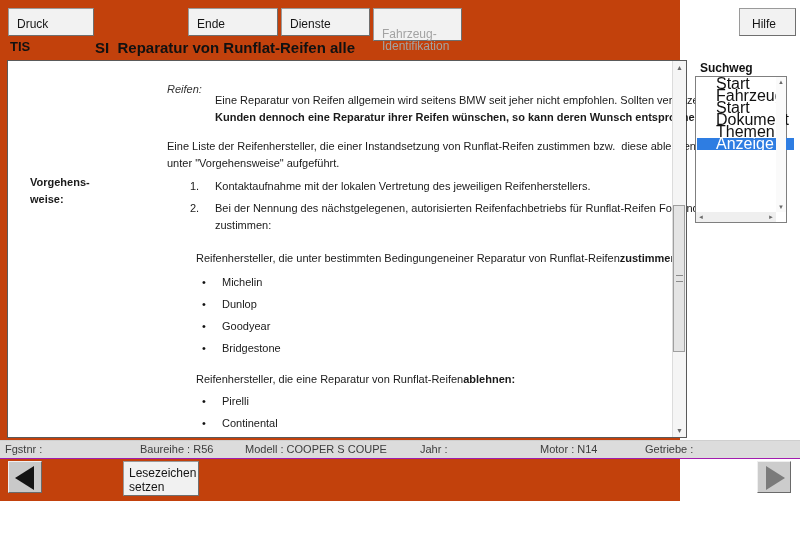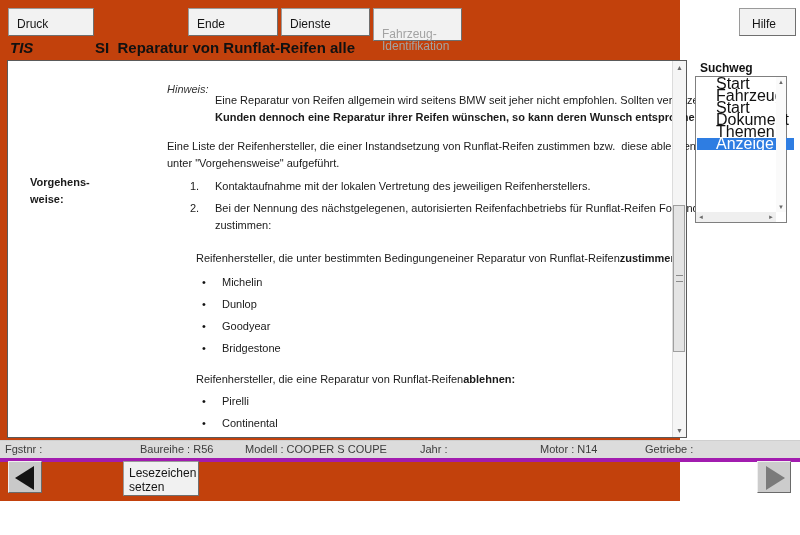--- a/index.html
+++ b/index.html
@@ -9,21 +9,21 @@
   
   .tb{position:absolute;top:8px;height:28px;background:#f2f2f2;border:1px solid #9a9a9a;border-right-color:#6f6f6f;border-bottom-color:#6f6f6f;box-sizing:border-box;font-family:"Liberation Sans",sans-serif;font-size:12px;text-align:left;padding:4px 0 0 8px;color:#151515;cursor:pointer;}
   .tb.disabled{color:#a3a3a3;cursor:default;}
   #btn-druck{left:8px;width:86px;}
   #btn-wechsel{left:97px;width:88px;}
   #btn-ende{left:188px;width:90px;}
   #btn-dienste{left:281px;width:89px;}
   #btn-fahrzeug{left:373px;width:89px;height:33px;line-height:12px;padding-top:19px;}
   #btn-hilfe{left:739px;width:57px;padding-left:12px;}
   
-  #app-name{left:10px;top:39px;font-size:15px;font-weight:bold;color:#111;font-style:italic;}
+  #app-name{left:10px;top:39px;font-size:13px;font-weight:bold;color:#111;}
   #doc-title{left:95px;top:39px;font-size:15px;font-weight:bold;color:#111;}
   
   #content{position:absolute;left:7px;top:60px;width:680px;height:378px;background:#ffffff;border:1px solid #5a5a5a;box-sizing:border-box;}
   #content .b{font-weight:bold;}
   #content .i{font-style:italic;color:#333;}
   .bullet{position:absolute;font-size:11px;color:#111;}
   
   #vsb{position:absolute;right:0;top:0;width:14px;height:376px;background:#f5f5f5;border-left:1px solid #dcdcdc;box-sizing:border-box;}
   .sb-arrow{position:absolute;left:0;width:13px;height:13px;font-size:7px;color:#6a6a6a;text-align:center;line-height:13px;cursor:pointer;}
   #vsb-up{top:0;}
@@ -34,21 +34,21 @@
   #suchweg-label{left:700px;top:61px;font-size:12px;font-weight:bold;color:#111;}
   #listbox{position:absolute;left:695px;top:76px;width:92px;height:147px;background:#ffffff;border:1px solid #7f7f7f;box-sizing:border-box;}
   .lb-item{position:absolute;left:1px;width:78px;height:12px;font-size:16px;line-height:12px;padding-left:19px;color:#111;cursor:pointer;white-space:pre;}
   .lb-item.sel{background:#2e7de2;color:#ffffff;}
   #lb-vsb{position:absolute;right:0;top:0;width:10px;height:135px;background:#fafafa;}
   #lb-vsb .sb-arrow{width:10px;height:10px;line-height:10px;font-size:6px;}
   #lb-hsb{position:absolute;left:0;bottom:0;height:10px;width:80px;background:#efefef;}
   #lb-hsb .sb-arrow{width:10px;height:10px;line-height:10px;font-size:6px;}
   #lb-right{right:0;left:auto;}
   
-  #statusbar{position:absolute;left:0;top:440px;width:800px;height:17px;background:#dcdcdc;border-top:1px solid #cfcfcf;border-bottom:4px solid #a21caf;box-sizing:content-box;}
+  #statusbar{position:absolute;left:0;top:440px;width:800px;height:17px;background:#dcdcdc;border-top:1px solid #cfcfcf;border-bottom:1px solid #a21caf;box-sizing:content-box;}
   #statusbar .txt{top:2px;color:#3c3c3c;}
   
   .navbtn{position:absolute;box-sizing:border-box;border:1px solid;border-color:#efefef #6a6a6a #6a6a6a #efefef;cursor:pointer;}
   #nav-back{left:8px;top:461px;width:34px;height:32px;background:#c9c9c9;}
   #nav-back .tri{position:absolute;left:6px;top:4px;width:0;height:0;border-top:12px solid transparent;border-bottom:12px solid transparent;border-right:19px solid #141414;}
   #nav-fwd{left:757px;top:461px;width:34px;height:32px;background:#cccccc;cursor:default;}
   #nav-fwd .tri{position:absolute;left:8px;top:4px;width:0;height:0;border-top:12px solid transparent;border-bottom:12px solid transparent;border-left:19px solid #7b7b7b;}
   #nav-bookmark{left:123px;top:461px;width:76px;height:35px;background:#f1f1f1;border:1px solid #9a9a9a;border-right-color:#6f6f6f;border-bottom-color:#6f6f6f;box-sizing:border-box;font-family:"Liberation Sans",sans-serif;font-size:12px;line-height:14px;text-align:left;padding:2px 0 0 5px;color:#151515;cursor:pointer;white-space:pre;}
 </style>
 </head>
@@ -62,21 +62,21 @@
   <button class="tb disabled" id="btn-fahrzeug">
     <span>Fahrzeug-</span><br>
     <span>Identifikation</span>
   </button>
   <button class="tb" id="btn-hilfe">Hilfe</button>
 
   <div class="txt" id="app-name">TIS</div>
   <div class="txt" id="doc-title">SI  Reparatur von Runflat-Reifen alle</div>
 
   <div id="content">
-    <div class="txt i" style="left:159px;top:22px;">Hinweis:</div>
+    <div class="txt i" style="left:159px;top:22px;">Reifen:</div>
     <div class="txt" style="left:207px;top:33px;">Eine Reparatur von Reifen allgemein wird seitens BMW seit jeher nicht empfohlen. Sollten vereinzelte</div>
     <div class="txt b" style="left:207px;top:50px;">Kunden dennoch eine Reparatur ihrer Reifen wünschen, so kann deren Wunsch entsprochen werden.</div>
 
     <div class="txt" style="left:159px;top:79px;">Eine Liste der Reifenhersteller, die einer Instandsetzung von Runflat-Reifen zustimmen bzw.  diese ablehnen, sind</div>
     <div class="txt" style="left:159px;top:96px;">unter "Vorgehensweise" aufgeführt.</div>
 
     <div class="txt b" style="left:22px;top:115px;">Vorgehens-</div>
     <div class="txt b" style="left:22px;top:132px;text-align:center;">weise:</div>
 
     <div class="txt" style="left:182px;top:119px;">1.</div>

